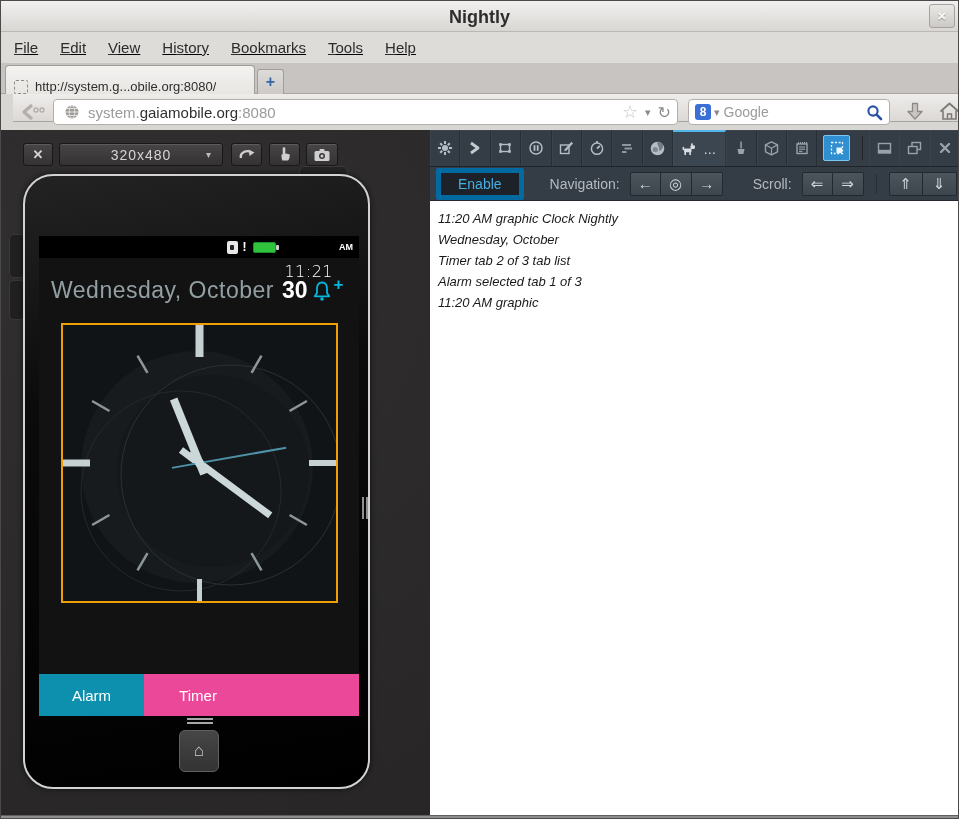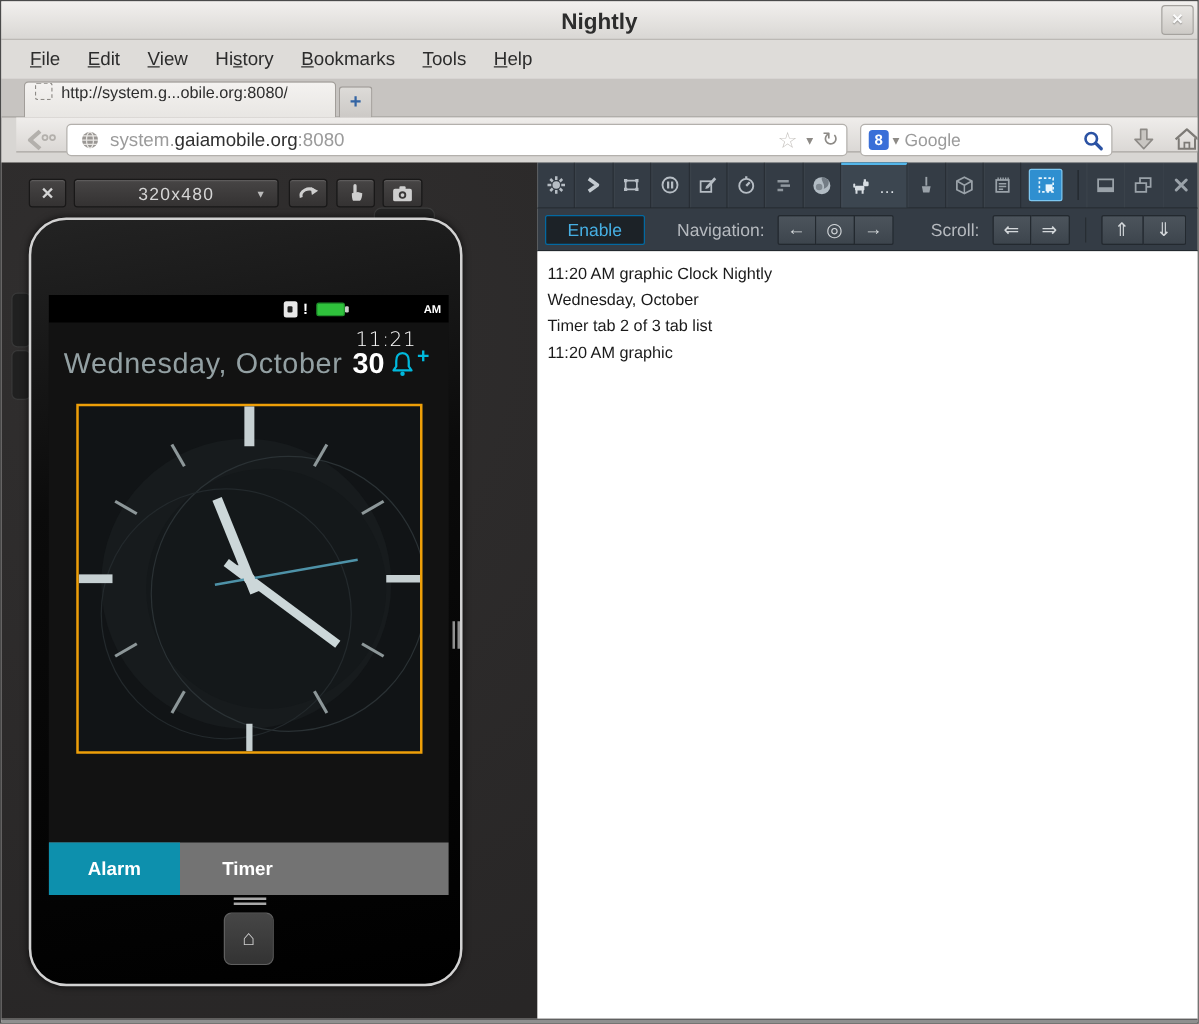--- a/index.html
+++ b/index.html
@@ -9,28 +9,28 @@
 
   
   .titlebar { position:absolute; left:0; top:0; width:100%; height:31px;
     background:linear-gradient(#f2f0ee,#d9d7d4); border-bottom:1px solid #bcb9b5; }
   .title { position:absolute; left:0; right:0; top:6px; text-align:center; font-size:18px; font-weight:bold; color:#2d2d2d; }
   .win-close { position:absolute; right:3px; top:3px; width:26px; height:24px; border:1px solid #a5a29e; border-radius:3px;
     background:linear-gradient(#e9e7e4,#cdcac6); color:#fbfbfb; font-size:15px; font-weight:bold; text-align:center; line-height:22px;
     text-shadow:0 1px 1px rgba(0,0,0,.35); cursor:default; }
 
   
-  .menubar { position:absolute; left:0; top:31px; width:100%; height:31px; background:#dedcd9; display:flex; align-items:center; padding-left:12px; }
+  .menubar { position:absolute; left:0; top:31px; width:100%; height:31px; background:#dedcd9; display:flex; align-items:center; padding-left:2px;text-decoration:underline; }
   .menu-item { padding:5px 11px; font-size:15px; color:#2c2c2c; }
   .menu-item .u { text-decoration:underline; }
 
   
   .tabbar { position:absolute; left:0; top:62px; width:100%; height:31px; background:#c7c4c1; box-shadow:inset 0 -1px 0 #a9a6a2; display:flex; align-items:flex-end; }
-  .tab { margin-left:18px; width:250px; height:29px; background:linear-gradient(#f4f2f0,#e8e6e3);
-    border:1px solid #a19d99; border-bottom:none; border-radius:4px 4px 0 0; display:flex; align-items:flex-start; padding:0 8px; }
+  .tab { margin-left:4px; width:250px; height:29px; background:linear-gradient(#f4f2f0,#e8e6e3);
+    border:1px solid #a19d99; border-bottom:none; border-radius:4px 4px 0 0; display:flex; align-items:flex-end; padding:0 8px; }
   .tab-favicon { width:14px; height:14px; border:1px dashed #8d8a86; border-radius:2px; margin-right:7px; flex:none; }
   .tab-title { font-size:13px; color:#2e2e2e; white-space:nowrap; overflow:hidden; }
   .newtab-btn { margin-left:2px; width:27px; height:25px; background:linear-gradient(#dddbd8,#ccc9c6); border:1px solid #a19d99; border-bottom:none;
     border-radius:3px 3px 0 0; color:#3465a4; font-size:16px; font-weight:bold; text-align:center; line-height:23px; }
 
   
   .navbar { position:absolute; left:12px; top:93px; width:100%; height:28px;
     background:linear-gradient(#efedeb,#dbd8d5); border-bottom:1px solid #a9a6a2; }
   .back-btn { position:absolute; left:6px; top:6px; width:28px; height:24px; }
   .urlbar { position:absolute; left:40px; top:5px; width:625px; height:26px; background:#fff; border:1px solid #b3b0ac; border-radius:4px;
@@ -86,57 +86,57 @@
   .status-ampm { color:#fff; font-size:9px; margin-left:2px;font-weight:bold; }
 
   .app-header { position:absolute; left:0; top:22px; width:320px; height:64px; display:flex; align-items:center; padding-left:12px; }
   .hdr-date { font-size:23px; color:#93a0a3; letter-spacing:.5px; font-weight:300; }
   .hdr-day { font-size:23px; color:#fff; font-weight:bold; margin-left:8px; }
   .add-alarm { display:flex; align-items:flex-start; margin-left:4px; }
   .add-plus { color:#00b9dd; font-size:17px; font-weight:bold; line-height:14px; }
 
   .clock-square { position:absolute; left:22px; top:87px; width:277px; height:280px; border:2px solid #ee9f08; background:#111416; }
 
-  .app-tabbar { position:absolute; left:0; bottom:0; width:320px; height:42px; display:flex; background:#737373;font-weight:bold; }
+  .app-tabbar { position:absolute; left:0; bottom:0; width:320px; height:42px; display:flex; background:#ec4899; }
   .app-tab { display:flex; align-items:center; justify-content:center; font-size:15px; color:#fff; }
   .app-tab.sel { background:#0d90ad; }
 
   .bottom-handle { position:absolute; left:162px; top:542px; width:26px; }
   .bottom-handle div { height:2px; background:#a8a8a8; margin-bottom:2px; }
   .home-button { position:absolute; left:154px; top:554px; width:40px; height:42px; border:1px solid #5f5f5f; border-radius:6px;
     background:linear-gradient(#464646,#333); color:#cfcfcf; font-size:17px; text-align:center; line-height:40px; }
   .resize-handle { position:absolute; left:337px; top:321px; display:flex; gap:2px; }
   .resize-handle div { width:2px; height:22px; background:#8f8f8f; }
 
   
   .devtools { position:relative; width:530px; height:685px; display:flex; flex-direction:column; }
   .dt-row1 { height:37px; background:#343c45; border-bottom:1px solid #1f252b; box-shadow:inset 0 1px 0 rgba(255,255,255,.05); display:flex; align-items:stretch; flex:none; }
   .dt-tool { width:32px; display:flex; align-items:center; justify-content:center; border-right:1px solid rgba(0,0,0,.22); box-shadow:inset 1px 0 0 rgba(255,255,255,.03); }
   .dt-tool.selected { width:56px; background:#3c4650; border-top:2px solid #53b6ea; gap:5px; }
   .dt-ellipsis { color:#dfe4e8; font-size:13px; letter-spacing:1px; }
   .dt-blue { align-self:center; width:28px; height:26px; margin:0 6px; background:#2f8fd0; border:1px solid #7cc7f1; border-radius:2px;
     display:flex; align-items:center; justify-content:center; }
   .dt-sep { width:1px; background:#20262c; margin:6px 6px; }
   .dt-row2 { height:34px; background:#343c45; border-bottom:1px solid #22282e; display:flex; align-items:center; padding-left:6px; flex:none; }
-  .enable-btn { background:#1c2227; border:1px solid #0369a1; border-radius:2px; color:#46afe3; font-size:14px; padding:3px 17px; }
+  .enable-btn { background:#1c2227; border:5px solid #0369a1; border-radius:2px; color:#46afe3; font-size:14px; padding:3px 17px; }
   .dt-label { color:#b6babf; font-size:14px; }
   .lbl-nav { margin-left:26px; }
   .lbl-scroll { margin-left:30px; }
   .btn-group { display:flex; margin-left:10px; }
   .dt-btn { width:31px; height:24px; background:linear-gradient(#4c545c,#3d454d); border:1px solid #23292f; color:#d4d8db; font-size:15px;
     display:flex; align-items:center; justify-content:center; }
   .btn-group .dt-btn + .dt-btn { border-left:none; }
   .btn-group .dt-btn:first-child { border-radius:2px 0 0 2px; }
   .btn-group .dt-btn:last-child { border-radius:0 2px 2px 0; }
   .btn-group .dt-btn:only-child { border-radius:2px; }
   .row2-sep { width:1px; height:20px; background:#272d33; margin-left:12px; }
   .grp-page { margin-left:12px; }
   .grp-page .dt-btn { width:34px; }
 
-  .dt-output { flex:1; background:#fff; padding:7px 0 0 8px; overflow:hidden; }
+  .dt-output { flex:1; background:#fff; padding:7px 0 0 8px; overflow:hidden;font-style:italic; }
   .out-line { font-size:13px; color:#1a1a1a; line-height:21px; white-space:nowrap; }
 
   .bottom-strip { position:absolute; left:0; top:814px; width:100%; height:5px; background:#8f8f8f; border-top:1px solid #606060; }
 
   svg { display:block; }
 </style>
 </head>
 <body>
 
 <div class="window">
@@ -473,19 +473,20 @@
         <div class="btn-group grp-page">
           <div class="dt-btn">⇑</div>
           <div class="dt-btn">⇓</div>
         </div>
       </div>
 
       <div class="dt-output">
         <div class="out-line">11:20 AM graphic Clock Nightly</div>
         <div class="out-line">Wednesday, October</div>
         <div class="out-line">Timer tab 2 of 3 tab list</div>
+        <div class="out-line">Alarm selected tab 1 of 3</div>
         <div class="out-line">11:20 AM graphic</div>
       </div>
     </div>
   </div>
 
   <div class="bottom-strip"></div>
 </div>
 
 </body></html>

